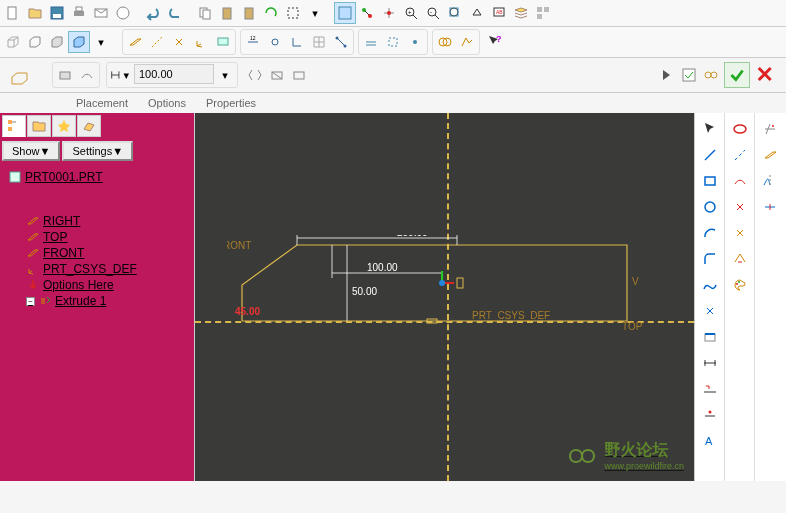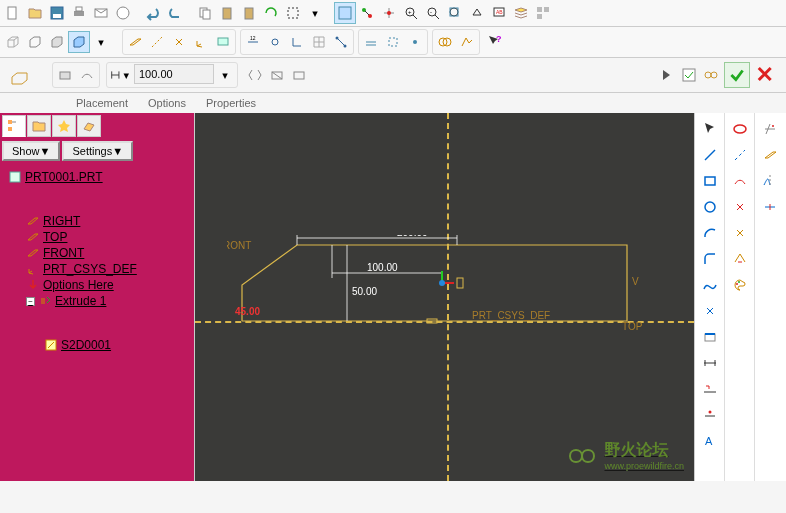--- a/index.html
+++ b/index.html
@@ -449,29 +449,20 @@
             <span>Options Here</span>
           </div>
         <div class="tree-node">
             <div class="exp">−</div>
             <svg width="14" height="14">
               <path d="M3 7h4M3 5h4M3 9h4" stroke="#c80"></path>
               <path d="M9 3l3 3-3 3" fill="none" stroke="#2a2"></path>
             </svg>
             <span>Extrude 1</span>
           </div>
-        <div class="tree-indent">
-          <div class="tree-node">
-              <svg width="14" height="14">
-                <rect x="2" y="2" width="10" height="10" fill="#ffa" stroke="#c80"></rect>
-                <line x1="4" y1="10" x2="10" y2="4" stroke="#c80"></line>
-              </svg>
-              <span>S2D0001</span>
-            </div>
-        </div>
       </div>
     </div>
   </div>
 
   <div class="viewport">
     <div class="axis-v"></div>
     <div class="axis-h"></div>
     <svg class="sketch" width="440" height="130">
 
       <polyline class="sketch-line" points="15,86 15,50 70,10 230,10 400,10 400,86 15,86"></polyline>

